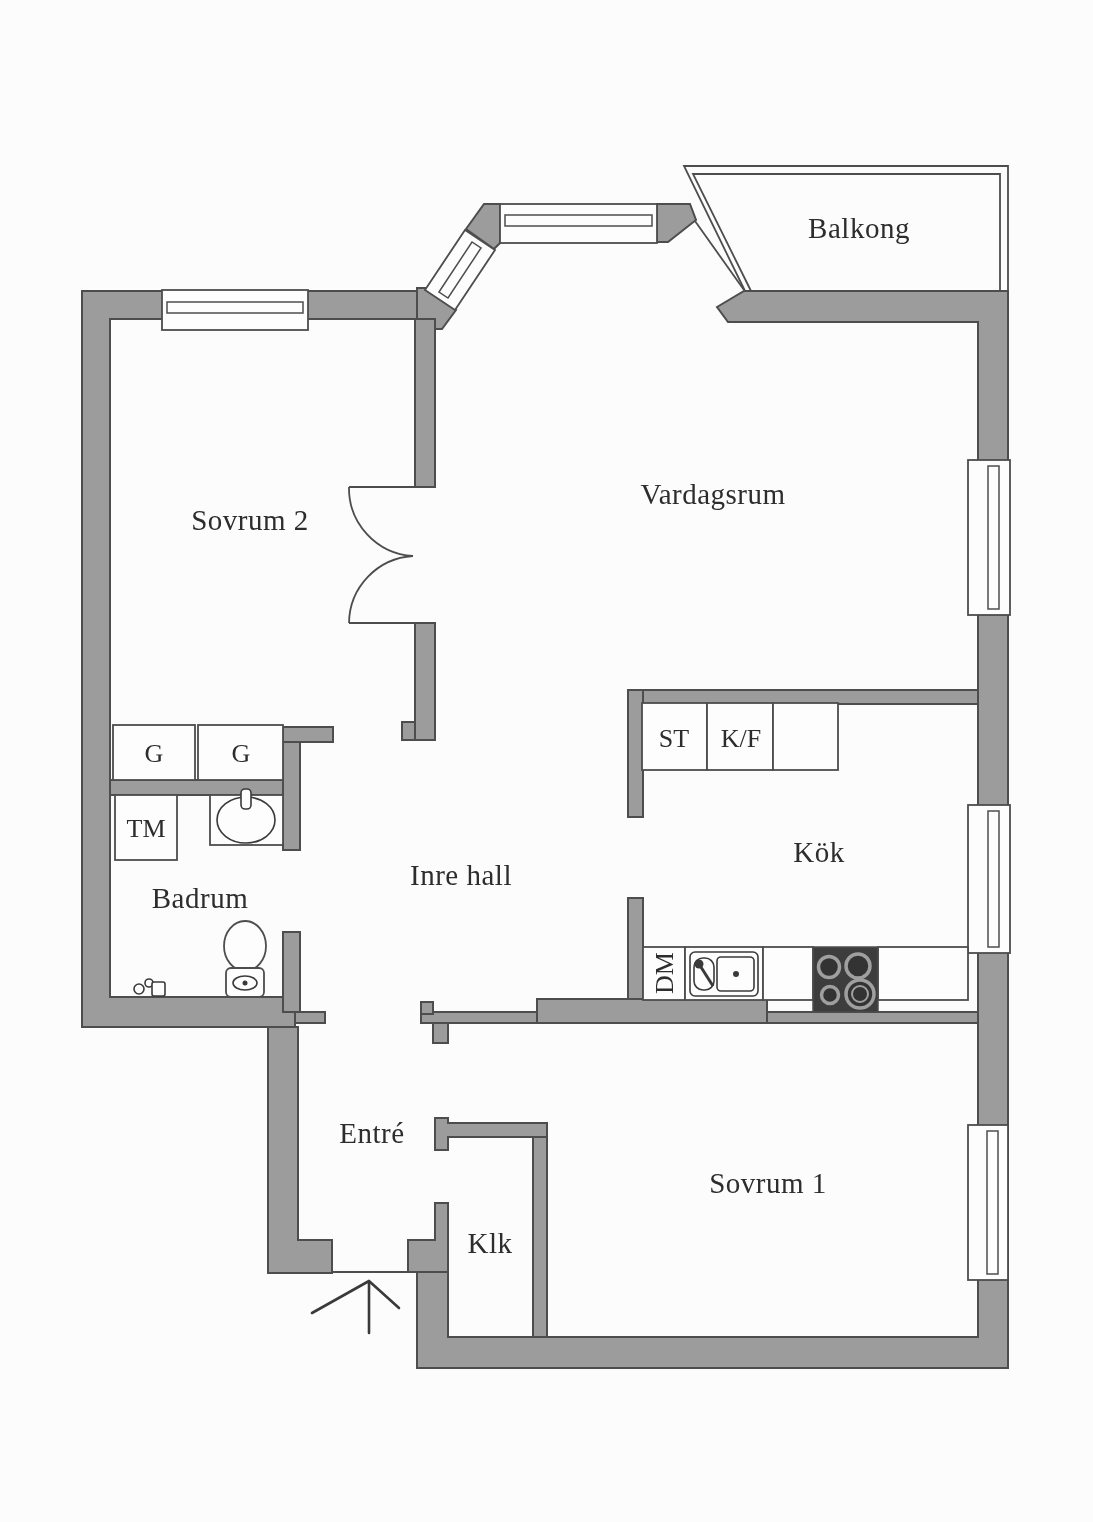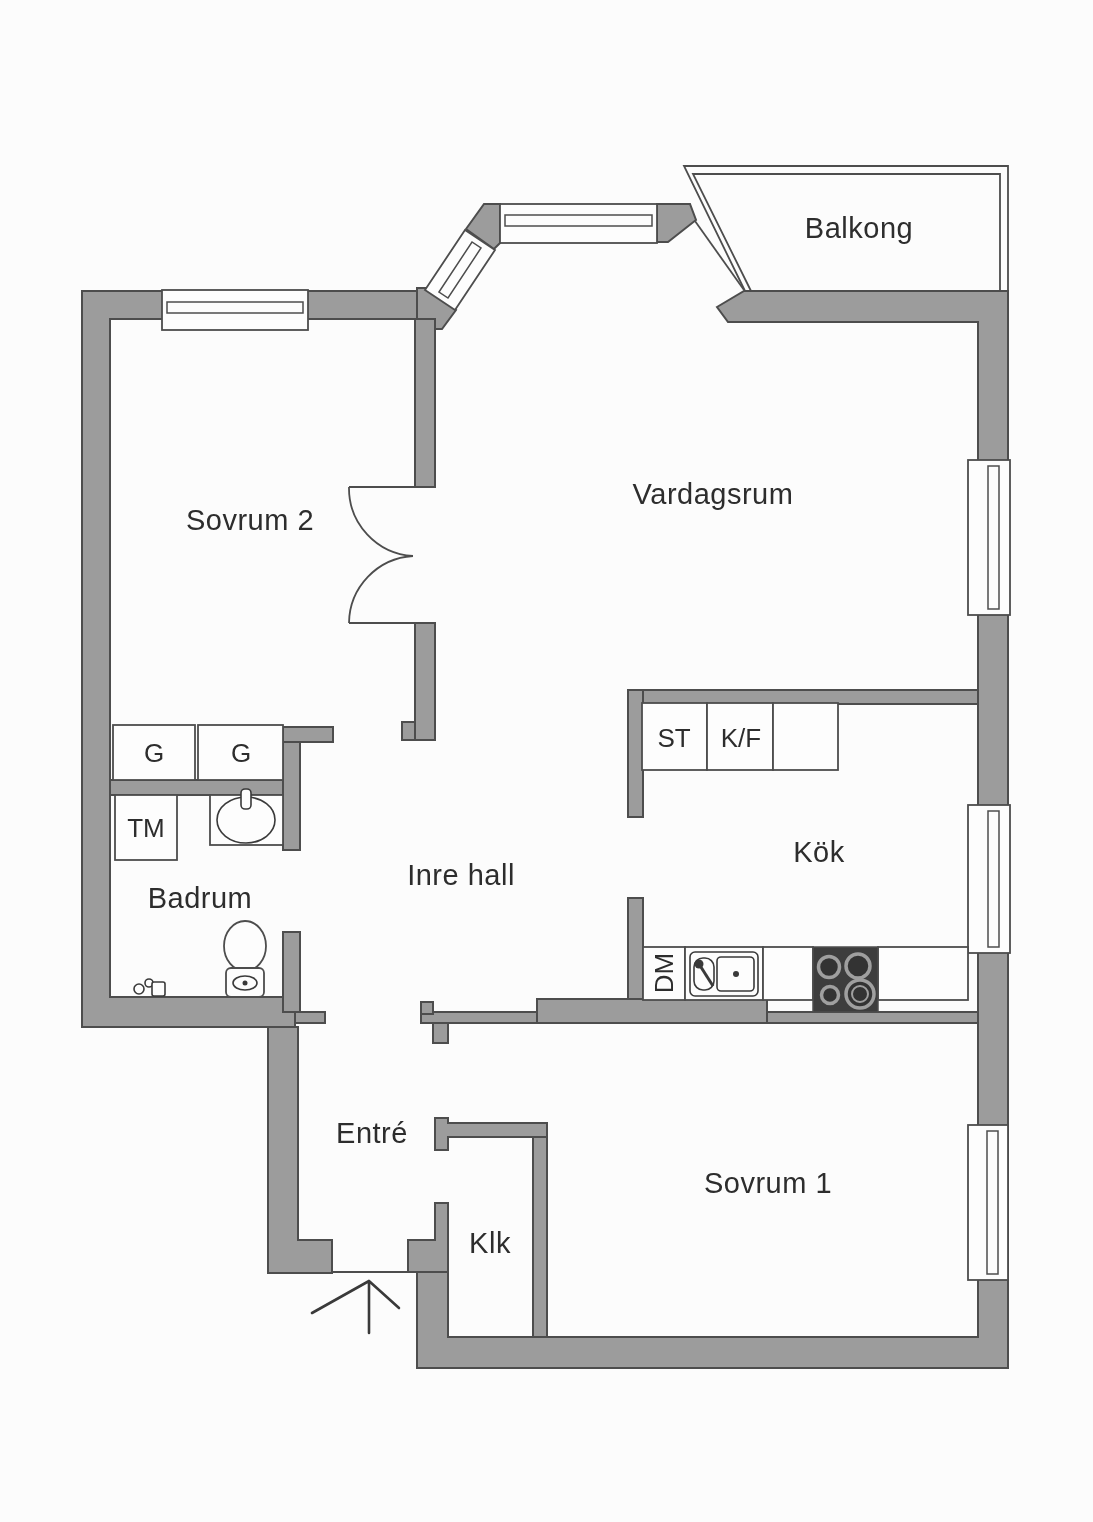--- a/index.html
+++ b/index.html
@@ -1,17 +1,17 @@
 <!DOCTYPE html>
 <html><head>
 <meta charset="utf-8">
 <style>
   html,body{margin:0;padding:0;background:#ffffff;}
   .canvas{position:relative;width:1093px;height:1522px;background:#fcfcfc;overflow:hidden;
-          font-family:Liberation Sans, sans-serif;}
+          font-family:Liberation Serif, serif;}
   svg{position:absolute;inset:0;}
   .wall{fill:#9c9c9c;stroke:#4d4d4d;stroke-width:2;stroke-linejoin:miter;}
   .fixture{fill:#fdfdfd;stroke:#4d4d4d;stroke-width:1.8;}
   .thinline{fill:none;stroke:#4d4d4d;stroke-width:1.8;}
   .win-outer{fill:#fdfdfd;stroke:#4d4d4d;stroke-width:1.8;}
   .win-inner{fill:#fdfdfd;stroke:#4d4d4d;stroke-width:1.5;}
   .stove{fill:#3d3d3d;stroke:#4d4d4d;stroke-width:1.5;}
   .burner{fill:#333333;stroke:#9f9f9f;stroke-width:3.5;}
   .burner-inner{fill:none;stroke:#9f9f9f;stroke-width:2;}
   .room-label{font-size:29px;fill:#2d2d2d;text-anchor:middle;letter-spacing:.5px;}

